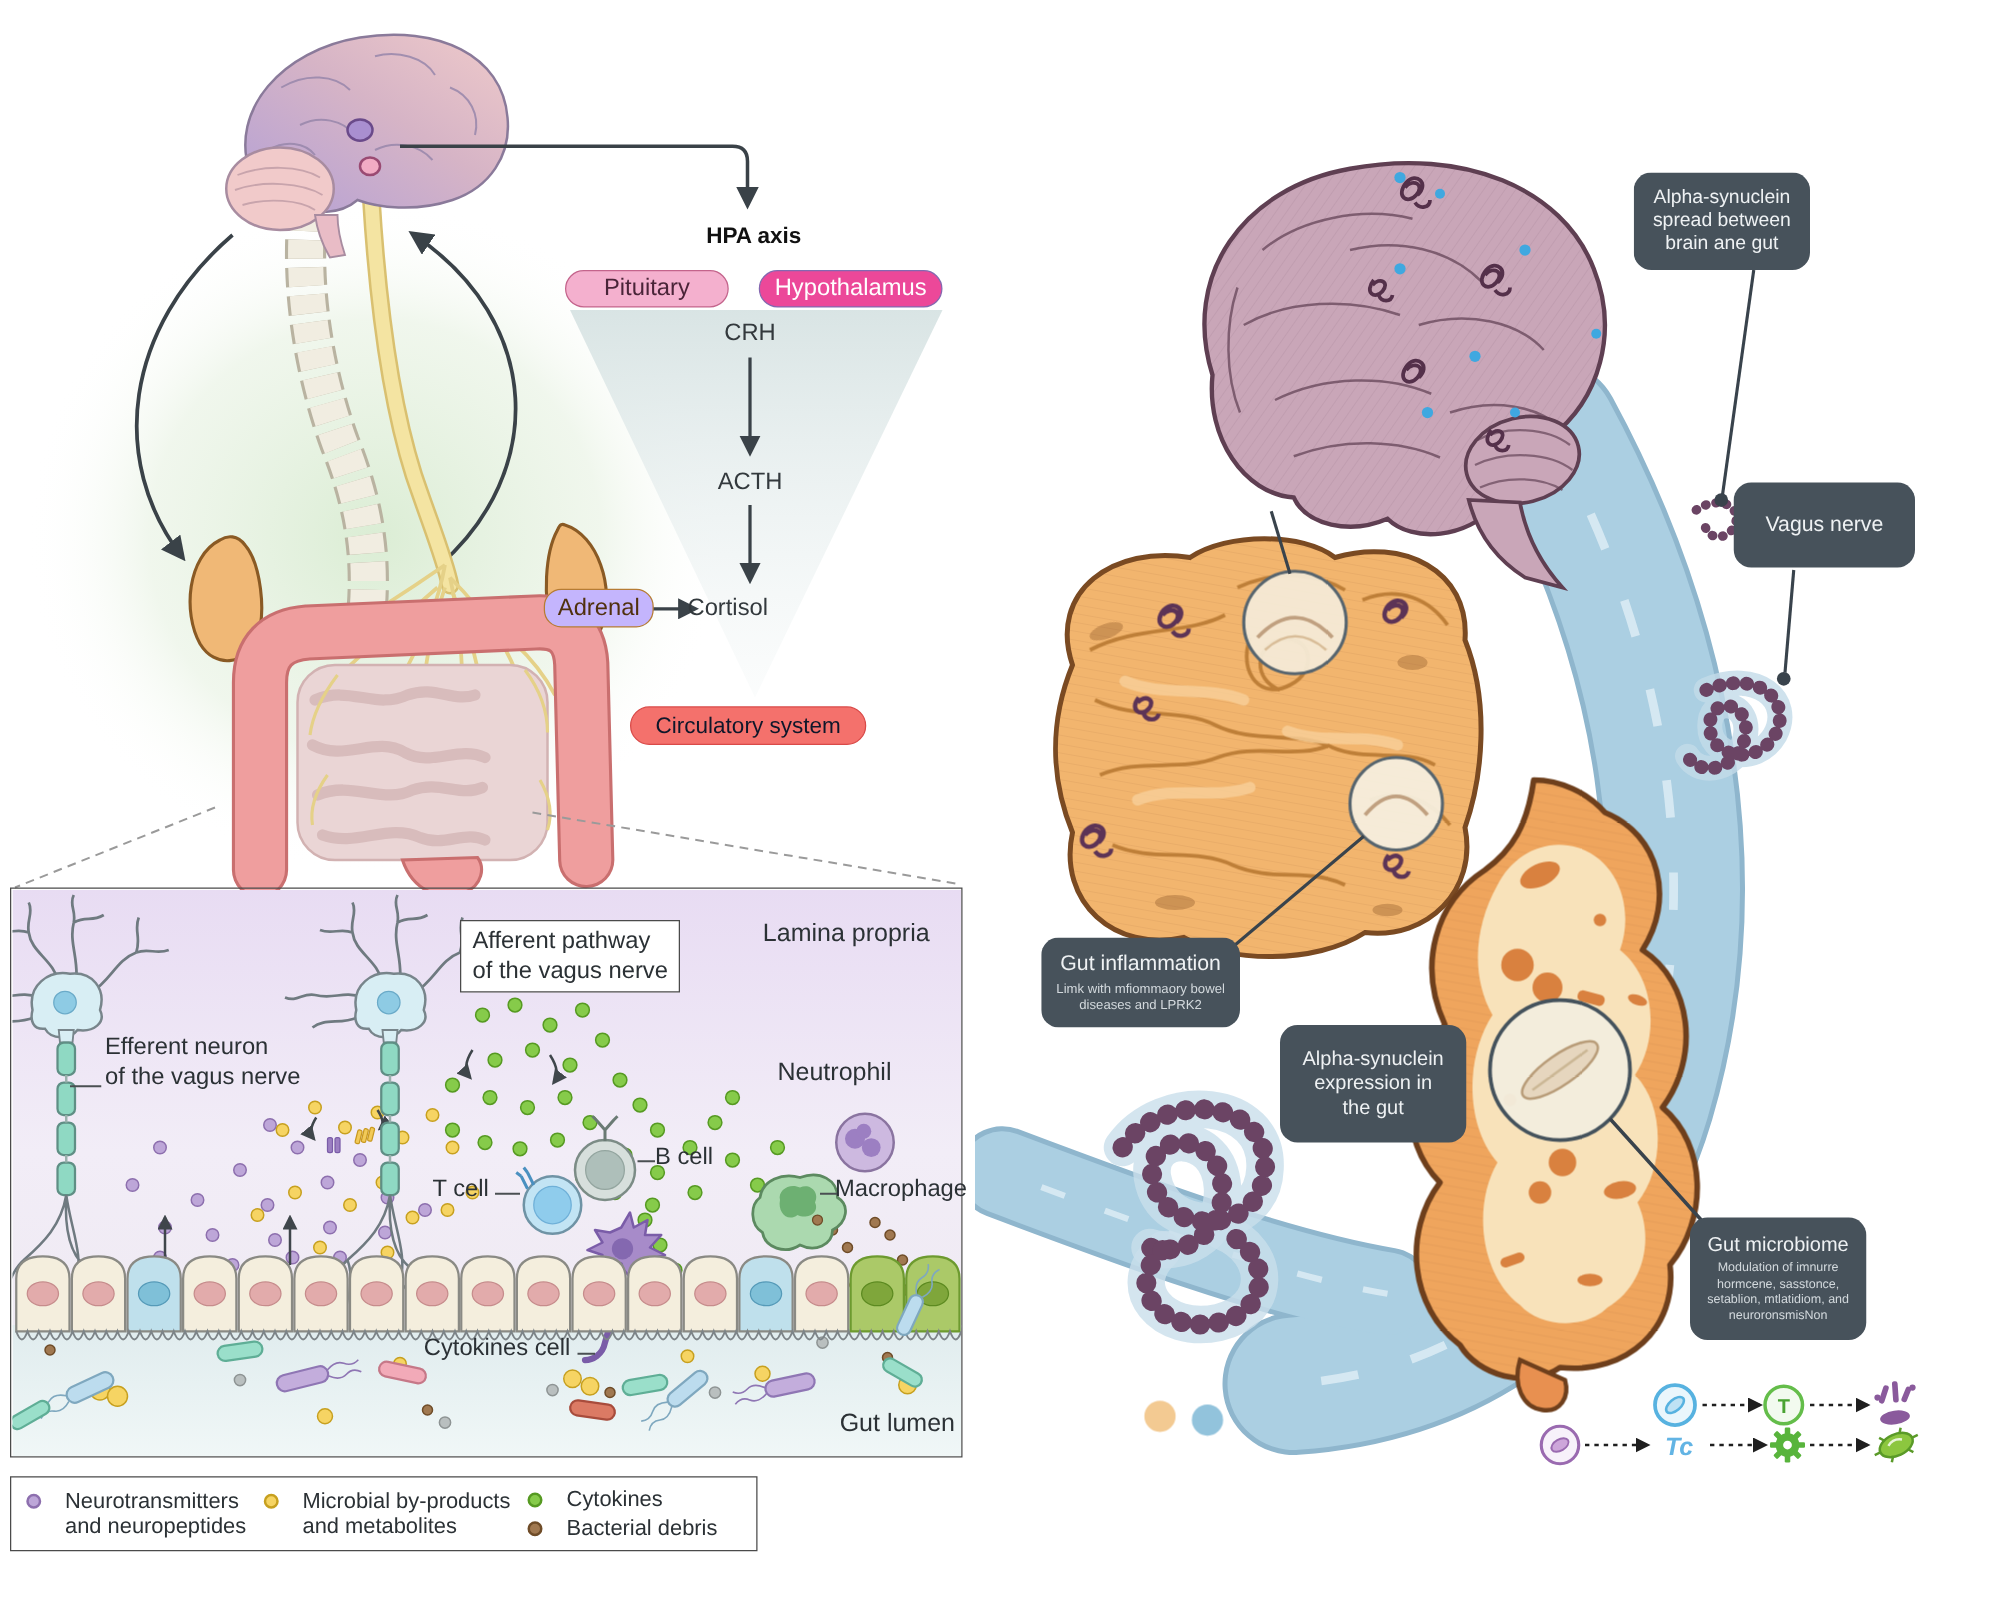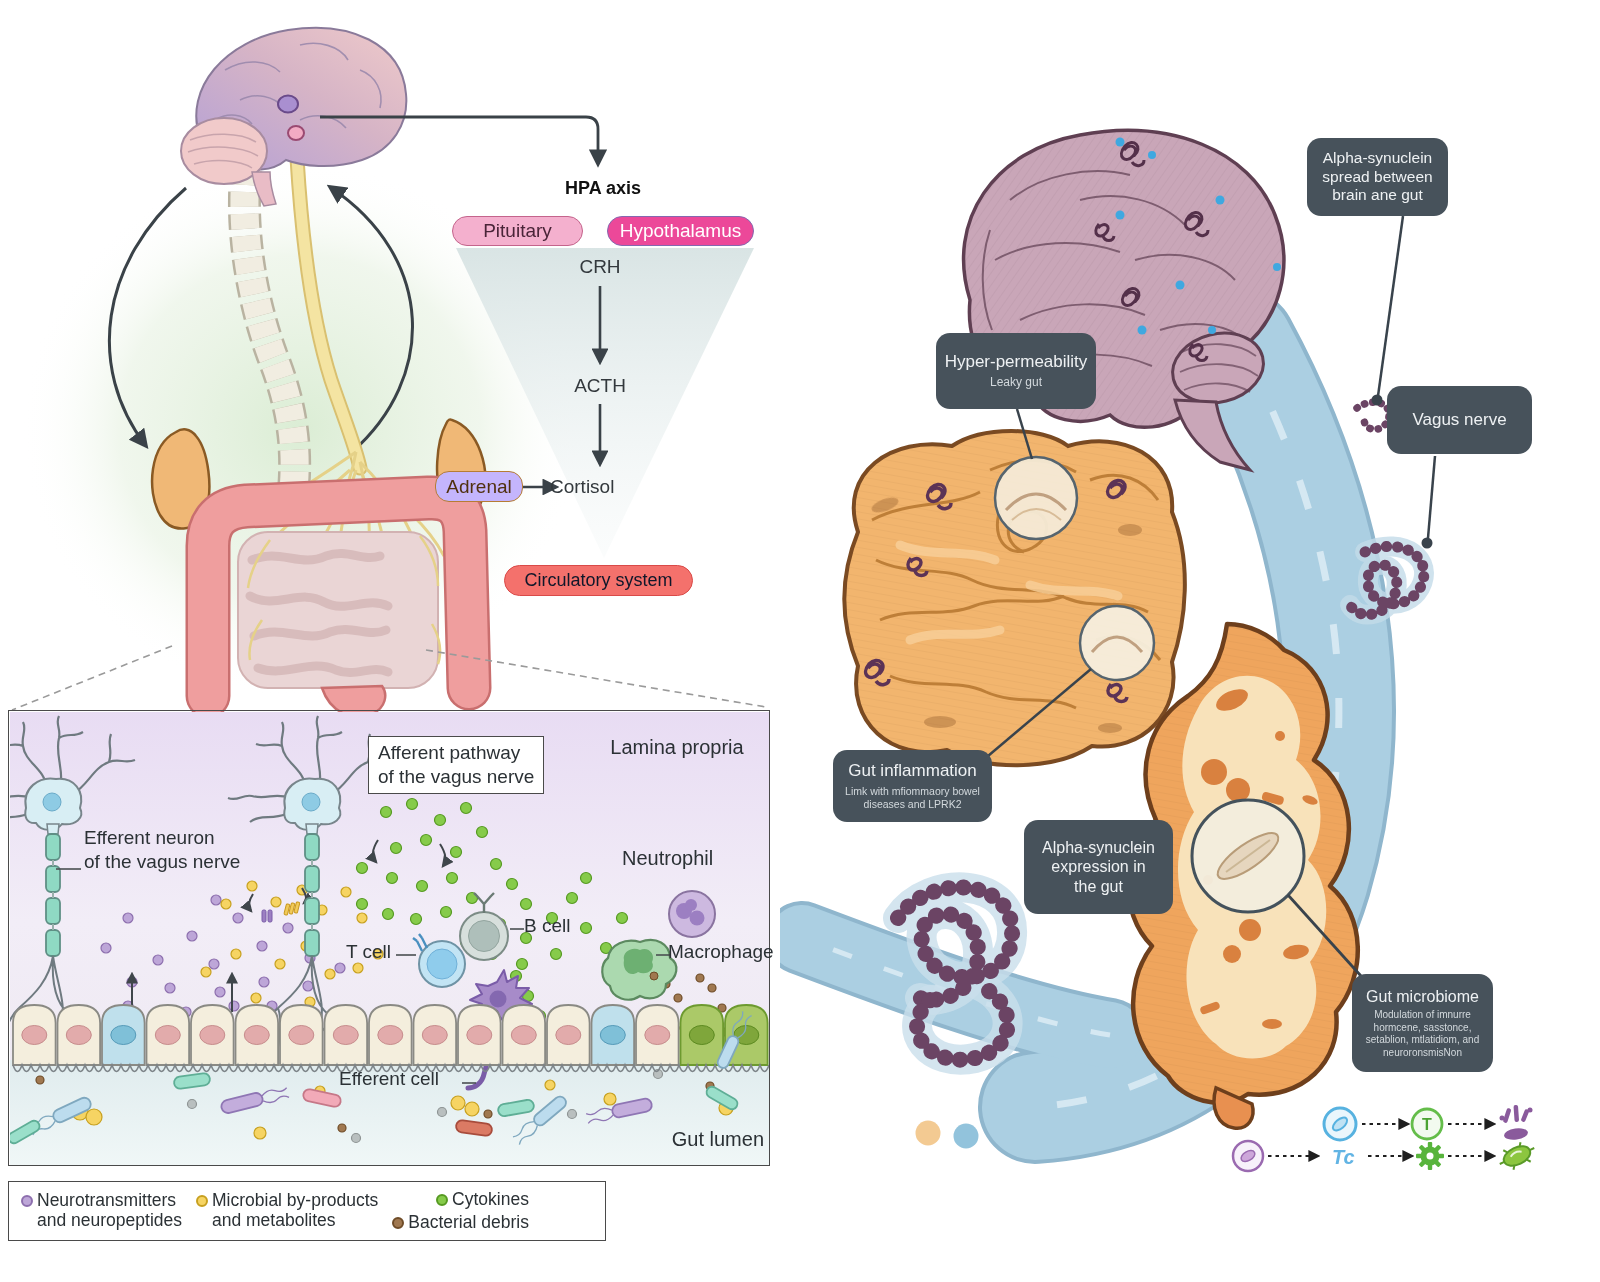--- a/index.html
+++ b/index.html
@@ -11,21 +11,21 @@
   .pill{position:absolute;display:flex;align-items:center;justify-content:center;
         border-radius:16px;font-size:19px;box-sizing:border-box;}
   .callout{position:absolute;border-radius:14px;color:#eef1f3;text-align:center;
            padding:9px 7px;box-sizing:border-box;display:flex;flex-direction:column;
            justify-content:center;}
   .callout .t{font-size:15.5px;line-height:1.22;white-space:pre-line;font-weight:500;}
   .callout .s{font-size:10.5px;line-height:1.25;margin-top:3px;color:#d3d9dd;white-space:pre-line;}
   .legend{position:absolute;left:8px;top:1181px;width:598px;height:60px;background:#fff;
           border:1.5px solid #4a4a4a;display:flex;align-items:center;gap:14px;
           padding:6px 12px;box-sizing:border-box;}
-  .leg-item{display:flex;align-items:flex-start;gap:4px;justify-content:flex-end;}
+  .leg-item{display:flex;align-items:flex-start;gap:19px;}
   .leg-txt{font-size:17.5px;line-height:1.12;white-space:pre-line;}
   .dot{width:12px;height:12px;border-radius:50%;margin-top:4px;flex:0 0 auto;box-sizing:border-box;}
   .d0{border:2px solid #8d6fae;} .d1{border:2px solid #c7a01f;}
   .d2{border:2px solid #569a22;} .d3{border:2px solid #6f4c28;}
   .col3{display:flex;flex-direction:column;gap:3px;}
 </style>
 </head>
 <body>
 
 <div class="stage">
@@ -412,21 +412,21 @@
 
   <div class="lbl" style="left:84px;top:826px;font-size:19px;line-height:1.25;">Efferent neuron
 of the vagus nerve</div>
   <div class="lbl" style="left:368px;top:736px;font-size:19px;line-height:1.25;background:#fff;border:1.5px solid #4a4a4a;padding:4px 9px;">Afferent pathway
 of the vagus nerve</div>
   <div class="lbl" style="left:592px;top:736px;width:170px;text-align:center;font-size:20px;">Lamina propria</div>
   <div class="lbl" style="left:346px;top:941px;font-size:19px;">T cell</div>
   <div class="lbl" style="left:524px;top:915px;font-size:19px;">B cell</div>
   <div class="lbl" style="left:622px;top:847px;font-size:20px;">Neutrophil</div>
   <div class="lbl" style="left:668px;top:941px;font-size:19px;">Macrophage</div>
-  <div class="lbl" style="left:339px;top:1068px;font-size:19px;">Efferent cell</div>
+  <div class="lbl" style="left:339px;top:1068px;font-size:19px;">Cytokines cell</div>
   <div class="lbl" style="left:648px;top:1128px;width:116px;text-align:right;font-size:20px;">Gut lumen</div>
 
   <div class="legend">
     <div class="leg-item">
       <span class="dot d0" style="background: rgb(189, 166, 216);"></span>
       <div class="leg-txt">Neurotransmitters
 and neuropeptides</div>
     </div>
     <div class="leg-item">
       <span class="dot d1" style="background: rgb(246, 212, 99);"></span>
@@ -661,24 +661,20 @@
       <circle cx="148" cy="1133" r="12.5" fill="#f3ca92"></circle>
       <circle cx="186" cy="1136" r="12.5" fill="#92c3dc"></circle>
     </g>
   </svg>
 
   <div class="callout" style="left: 1307px; top: 138px; width: 141px; height: 78px; background: rgb(71, 82, 91);">
     <div class="t">Alpha-synuclein
 spread between
 brain ane gut</div>
   </div>
-  <div class="callout" style="left: 936px; top: 333px; width: 160px; height: 76px; background: rgb(71, 82, 91);">
-    <div class="t" style="font-size:17px">Hyper-permeability</div>
-    <div class="s" style="font-size:12px">Leaky gut</div>
-  </div>
   <div class="callout" style="left: 1387px; top: 386px; width: 145px; height: 68px; background: rgb(71, 82, 91);">
     <div class="t" style="font-size:17px">Vagus nerve</div>
   </div>
   <div class="callout" style="left: 833px; top: 750px; width: 159px; height: 72px; background: rgb(71, 82, 91);">
     <div class="t" style="font-size:17px">Gut inflammation</div>
     <div class="s">Limk with mfiommaory bowel
 diseases and LPRK2</div>
   </div>
   <div class="callout" style="left: 1024px; top: 820px; width: 149px; height: 94px; background: rgb(71, 82, 91);">
     <div class="t" style="font-size:16px">Alpha-synuclein

